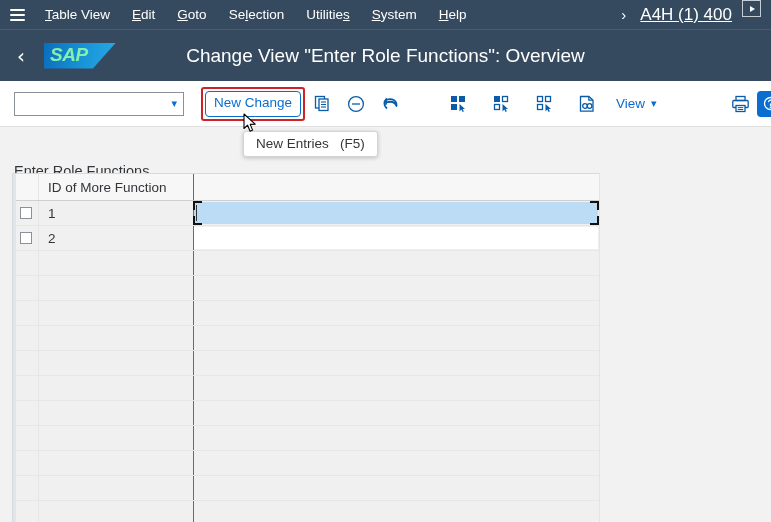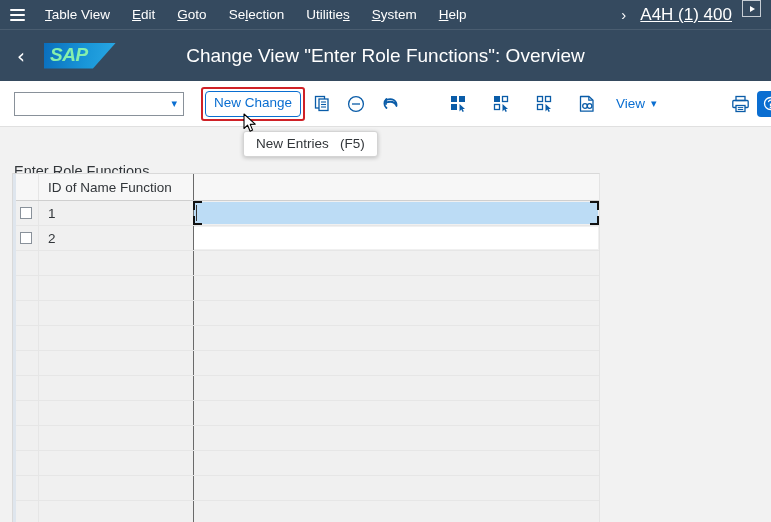--- a/index.html
+++ b/index.html
@@ -493,21 +493,21 @@
 
   <div class="content">
 
     <div class="section-title">Enter Role Functions</div>
 
     <div class="table-wrap">
       <div class="left-rail"></div>
 
       <div class="t-row t-head">
         <div class="c-check"></div>
-        <div class="c-id">ID of Name Function</div>
+        <div class="c-id">ID of More Function</div>
       </div>
 
       <div class="t-row" style="background:#f0f0f0;">
         <div class="c-check">
           <div class="cbox"></div>
         </div>
         <div class="c-id">1</div>
         <div class="c-name">
           <div class="cell-input focused">
             <div class="caret"></div>

